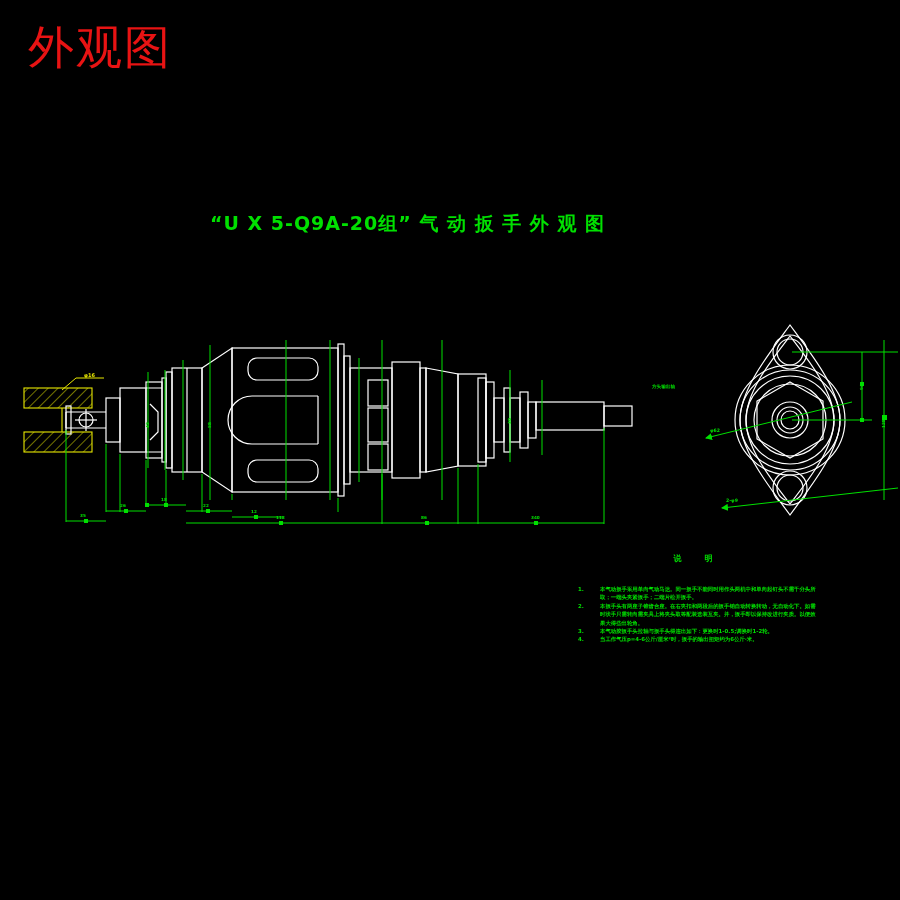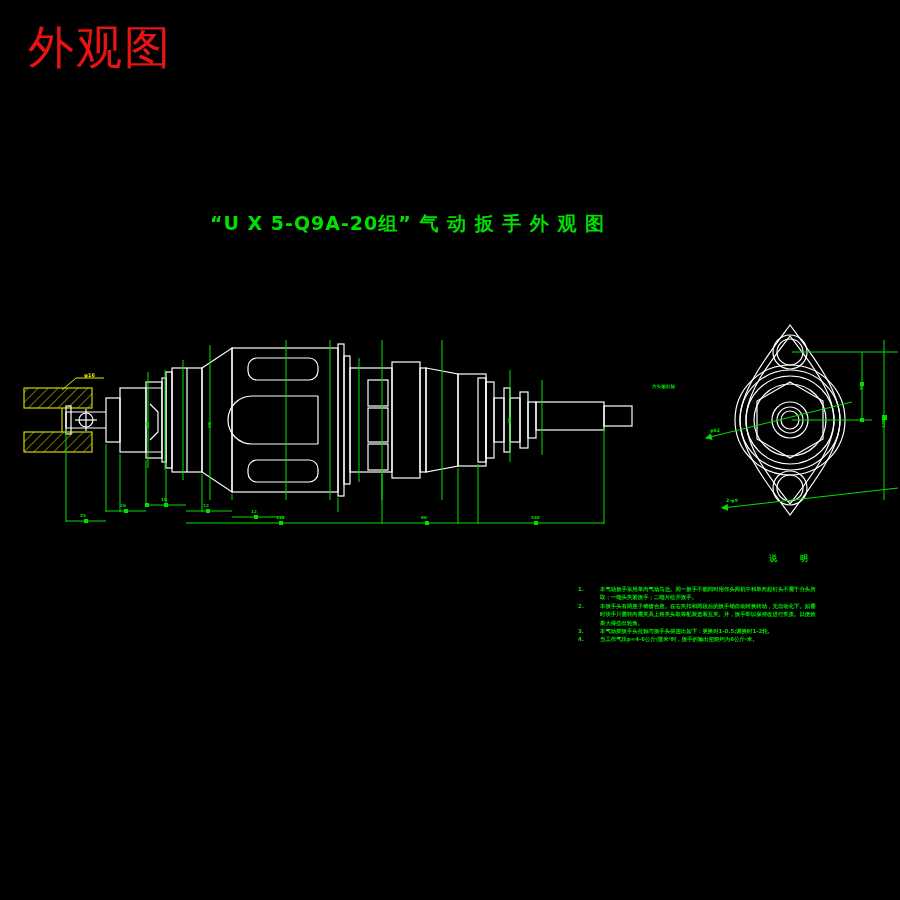--- a/index.html
+++ b/index.html
@@ -52,21 +52,21 @@
   }
   .notes-block {
     position: absolute;
     left: 578px;
     top: 553px;
     width: 240px;
     color: #00e000;
     font-family: "DejaVu Sans", sans-serif;
   }
   .notes-header {
-    text-align: right;
+    text-align: center;
     font-size: 8px;
     font-weight: bold;
     letter-spacing: 10px;
     margin-bottom: 21px;
     color: #00e000;
   }
   .note-row {
     display: flex;
     font-size: 5.4px;
     line-height: 1.55;

